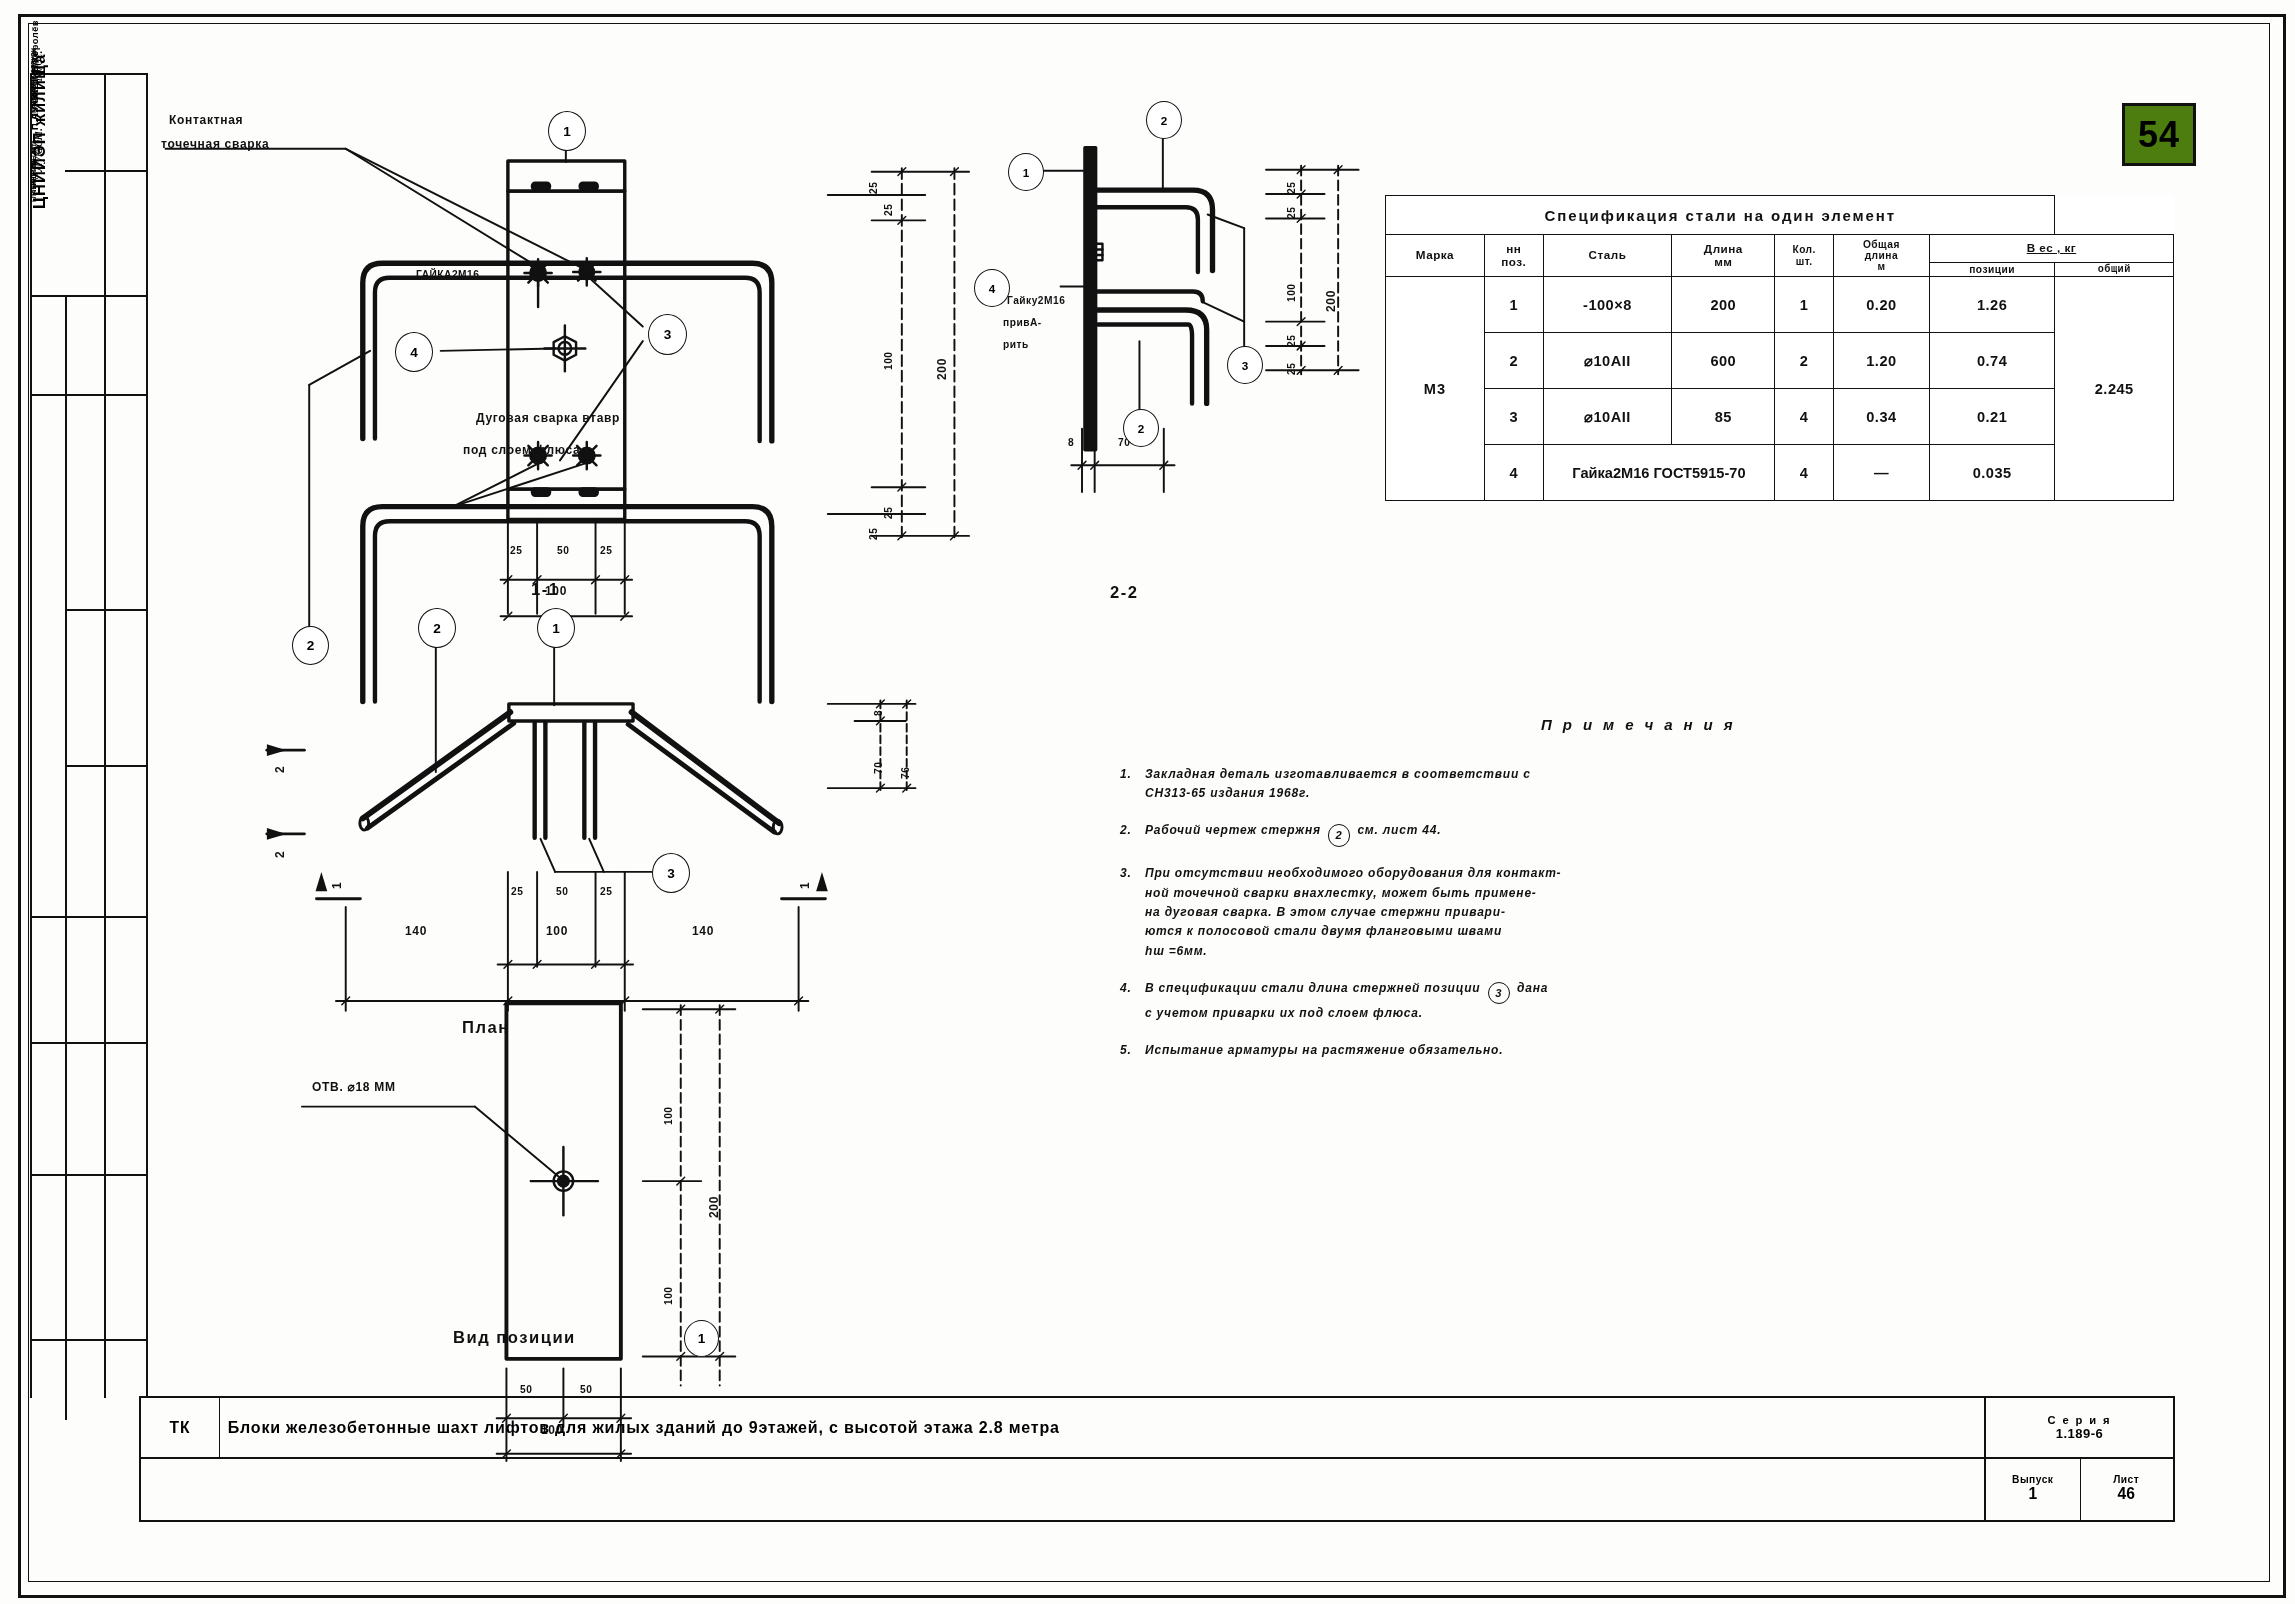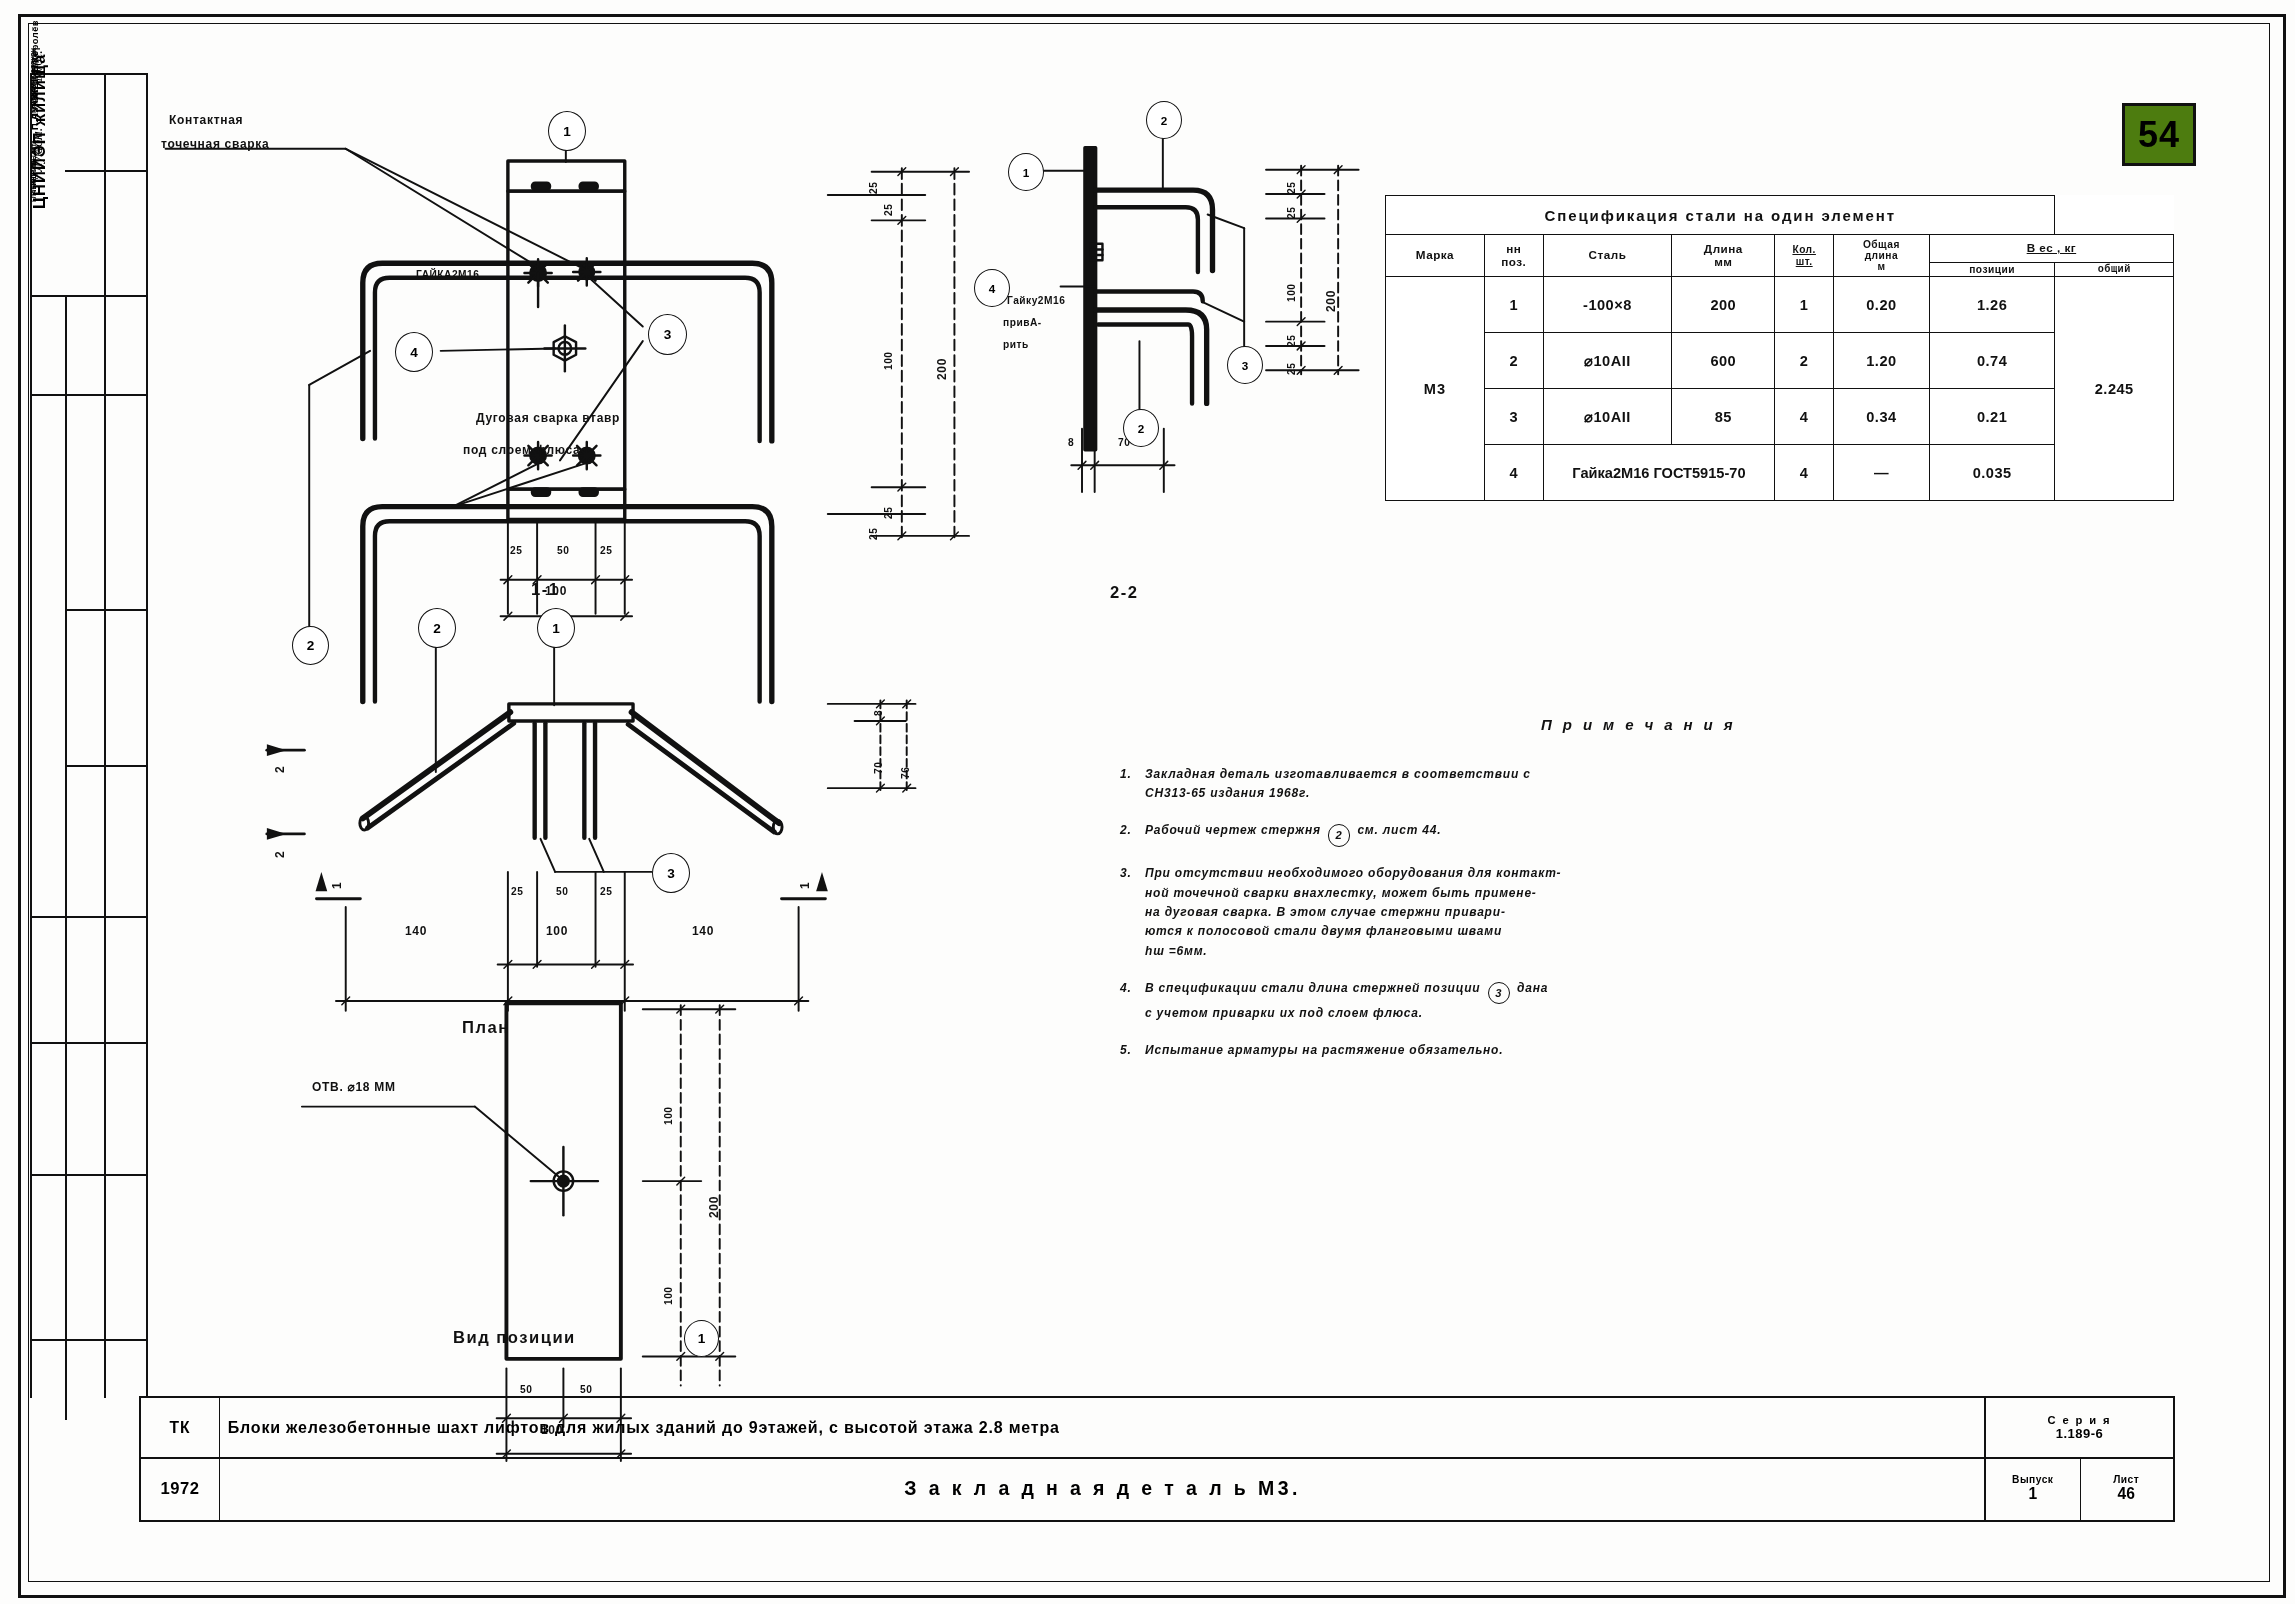--- a/index.html
+++ b/index.html
@@ -496,21 +496,21 @@
       <td class="hd" rowspan="2" style="width:93px;">Марка</td>
       <td class="hd" rowspan="2" style="width:54px;">
         <span>нн</span><br>
         <span>поз.</span>
       </td>
       <td class="hd" rowspan="2" style="width:122px;">Сталь</td>
       <td class="hd" rowspan="2" style="width:97px;">
         <span>Длина</span><br>
         <span>мм</span>
       </td>
-      <td class="hd small" rowspan="2" style="width:54px;text-decoration:underline;">
+      <td class="hd small" rowspan="2" style="width:54px;">
         <span>Кол.</span><br>
         <span>шт.</span>
       </td>
       <td class="hd small" rowspan="2" style="width:90px;">
         <span>Общая</span><br>
         <span>длина</span><br>
         <span>м</span>
       </td>
       <td class="hd" colspan="2" style="height:25px;text-decoration:underline;">В ес ,   кг</td>
     </tr>
@@ -594,24 +594,20 @@
   </div>
 
   <div class="dtxt lg" style="left:453px;top:1328px;">Вид  позиции</div>
   <div class="balloon" style="left:684px;top:1320px;width:33px;height:35px;">1</div>
 
   <div class="tblock">
     <div class="tb-r1">
       <div class="tb-tk">ТК</div>
       <div class="tb-main">Блоки железобетонные шахт лифтов для  жилых зданий  до 9этажей, с высотой этажа 2.8 метра</div>
     </div>
-    <div class="tb-r2">
-      <div class="tb-year">1972</div>
-      <div class="tb-ttl">З а к л а д н а я    д е т а л ь    М3.</div>
-    </div>
     <div class="tb-right">
       <div class="tb-series">
         <div class="lbl">С е р и я</div>
         <div class="val">1.189-6</div>
       </div>
       <div class="tb-issue">
         <div class="lbl">Выпуск</div>
         <div class="val">1</div>
       </div>
       <div class="tb-sheet">

